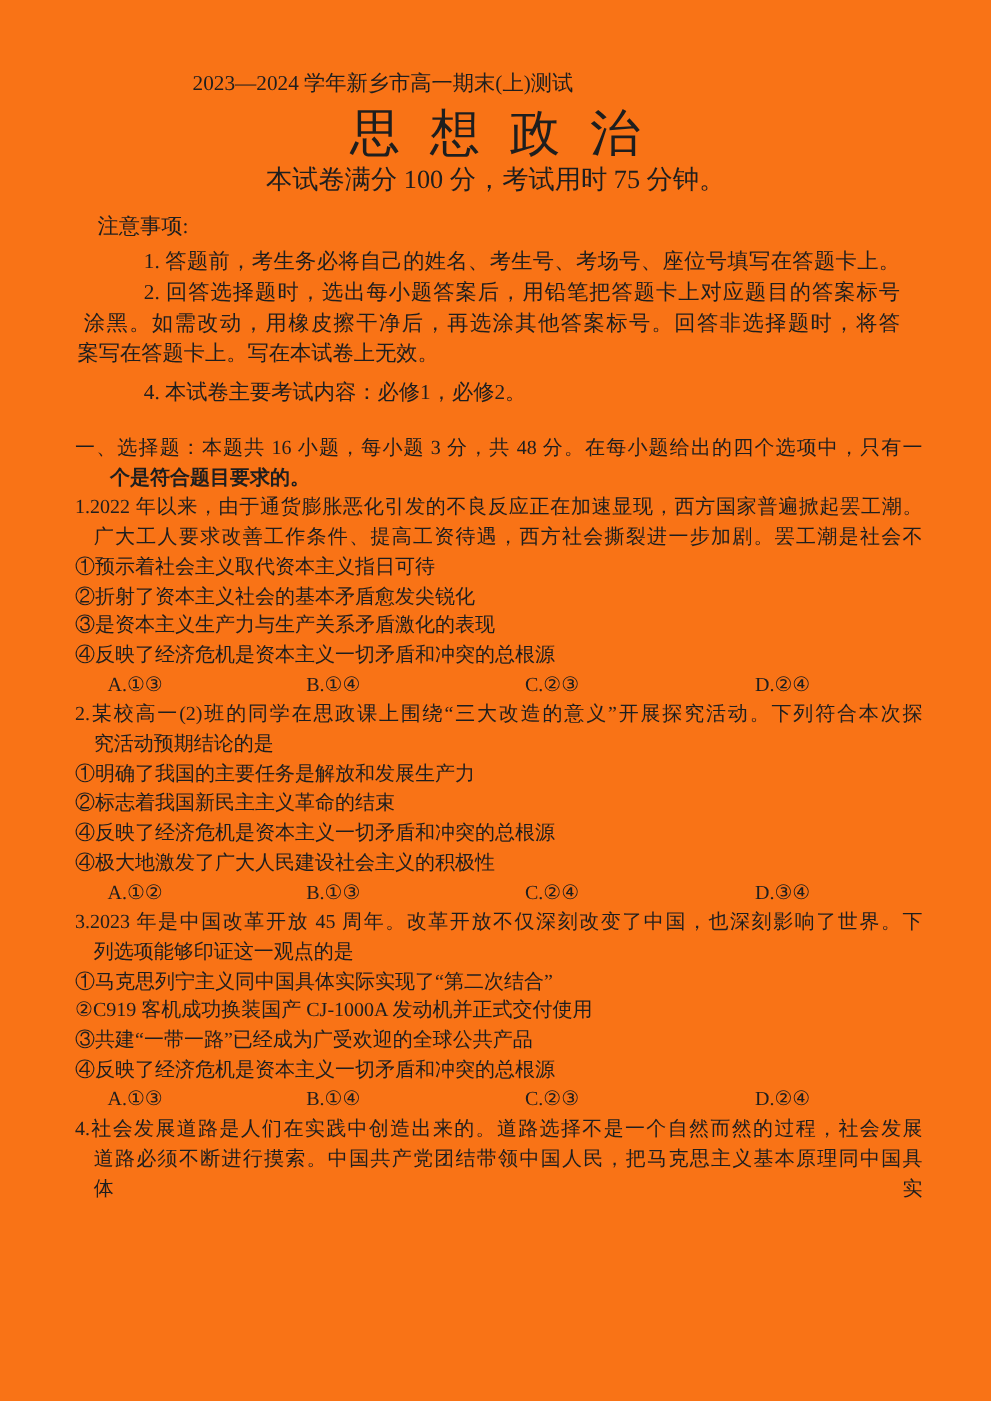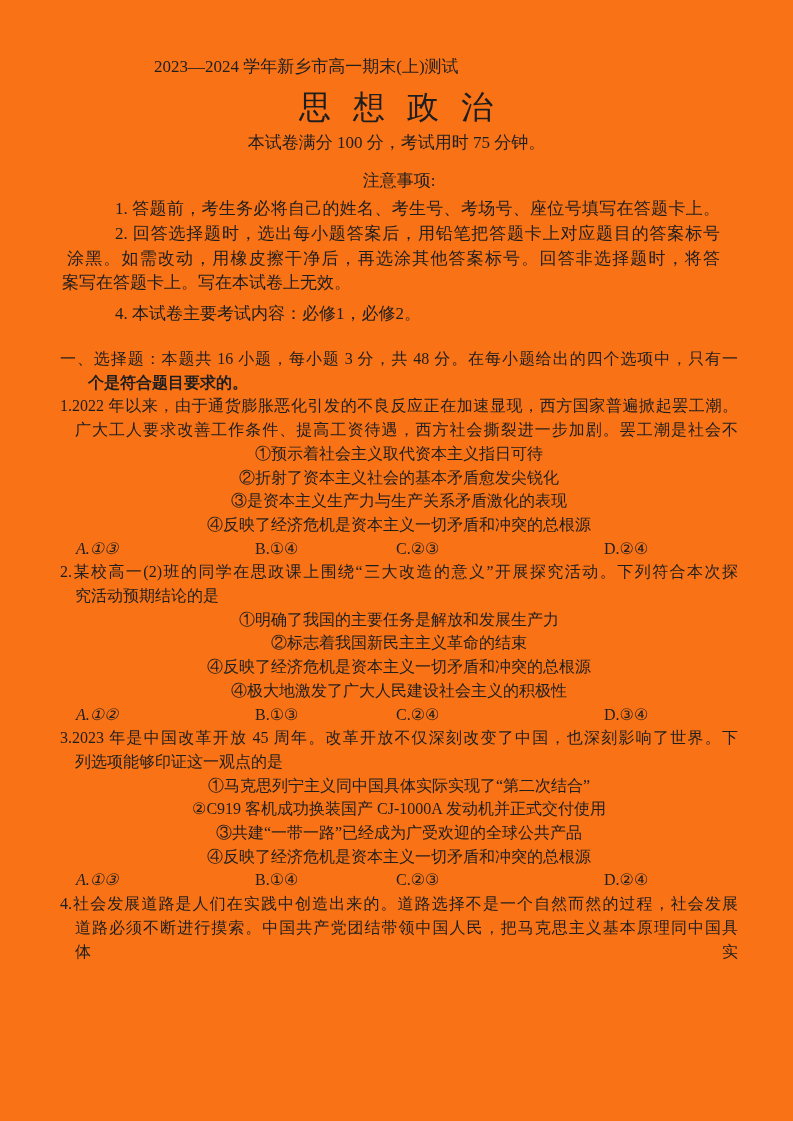--- a/index.html
+++ b/index.html
@@ -4,42 +4,42 @@
 <style>
   html,body{margin:0;padding:0;}
   body{
     width:793px;height:1121px;background:#ffffff;
     font-family:"Liberation Serif","DejaVu Serif",serif;
     color:#1e1e1e;
     -webkit-font-smoothing:antialiased;
   }
   .page{position:relative;width:793px;height:1121px;overflow:hidden;box-sizing:border-box;padding-top:57px;background:#f97316;}
   .header-line{margin-left:154px;font-size:17px;line-height:20px;white-space:nowrap;}
-  .exam-title{margin:10px 0 0 0;text-align:center;font-size:32px;line-height:40px;font-weight:400;word-spacing:12px;letter-spacing:1px;}
-  .subtitle{margin-top:5px;text-align:center;font-size:17px;line-height:22px;}
+  .exam-title{margin:10px 0 0 0;text-align:center;font-size:40px;line-height:40px;font-weight:400;word-spacing:12px;letter-spacing:1px;}
+  .subtitle{margin-top:5px;text-align:center;font-size:21px;line-height:22px;}
   .notice{margin:14px 0 0 60px;width:660px;font-size:17px;}
-  .notice-heading{line-height:25px;padding-left:18px;text-align:center;}
+  .notice-heading{line-height:25px;padding-left:18px;}
   .notice-lines{margin-top:4px;}
   .notice .line{line-height:24.8px;min-height:24.8px;}
   .n-ind0{padding-left:55px;}
   .n-ind1{padding-left:7px;}
   .n-ind2{padding-left:2px;}
   .gap-before{margin-top:6px;}
   .bodytext{margin:20px 0 0 60px;width:678px;font-size:16px;}
   .bodytext .line{line-height:23.7px;min-height:23.7px;}
-  .ind0{padding-left:0;text-align:center;}
+  .ind0{padding-left:0;}
   .ind1{padding-left:15px;}
   .ind2{padding-left:28px;font-weight:bold;}
   .jfull{text-align:justify;text-align-last:justify;}
   .jsplit{display:flex;justify-content:space-between;}
   .choices{position:relative;height:23.7px;line-height:23.7px;}
   .choices span{position:absolute;top:0;white-space:nowrap;}
-  .choices span:nth-child(1){left:16px;font-style:italic;}
-  .choices span:nth-child(2){left:195px;}
-  .choices span:nth-child(3){left:336px;}
+  .choices span:nth-child(1){left:26px;}
+  .choices span:nth-child(2){left:185px;}
+  .choices span:nth-child(3){left:360px;}
   .choices span:nth-child(4){left:544px;}
 </style>
 </head>
 <body>
 
 <div class="page">
   <div class="header-line">2023—2024 学年新乡市高一期末(上)测试</div>
   <div class="exam-title">思 想 政 治</div>
   <div class="subtitle">本试卷满分 100 分，考试用时 75 分钟。</div>
 

